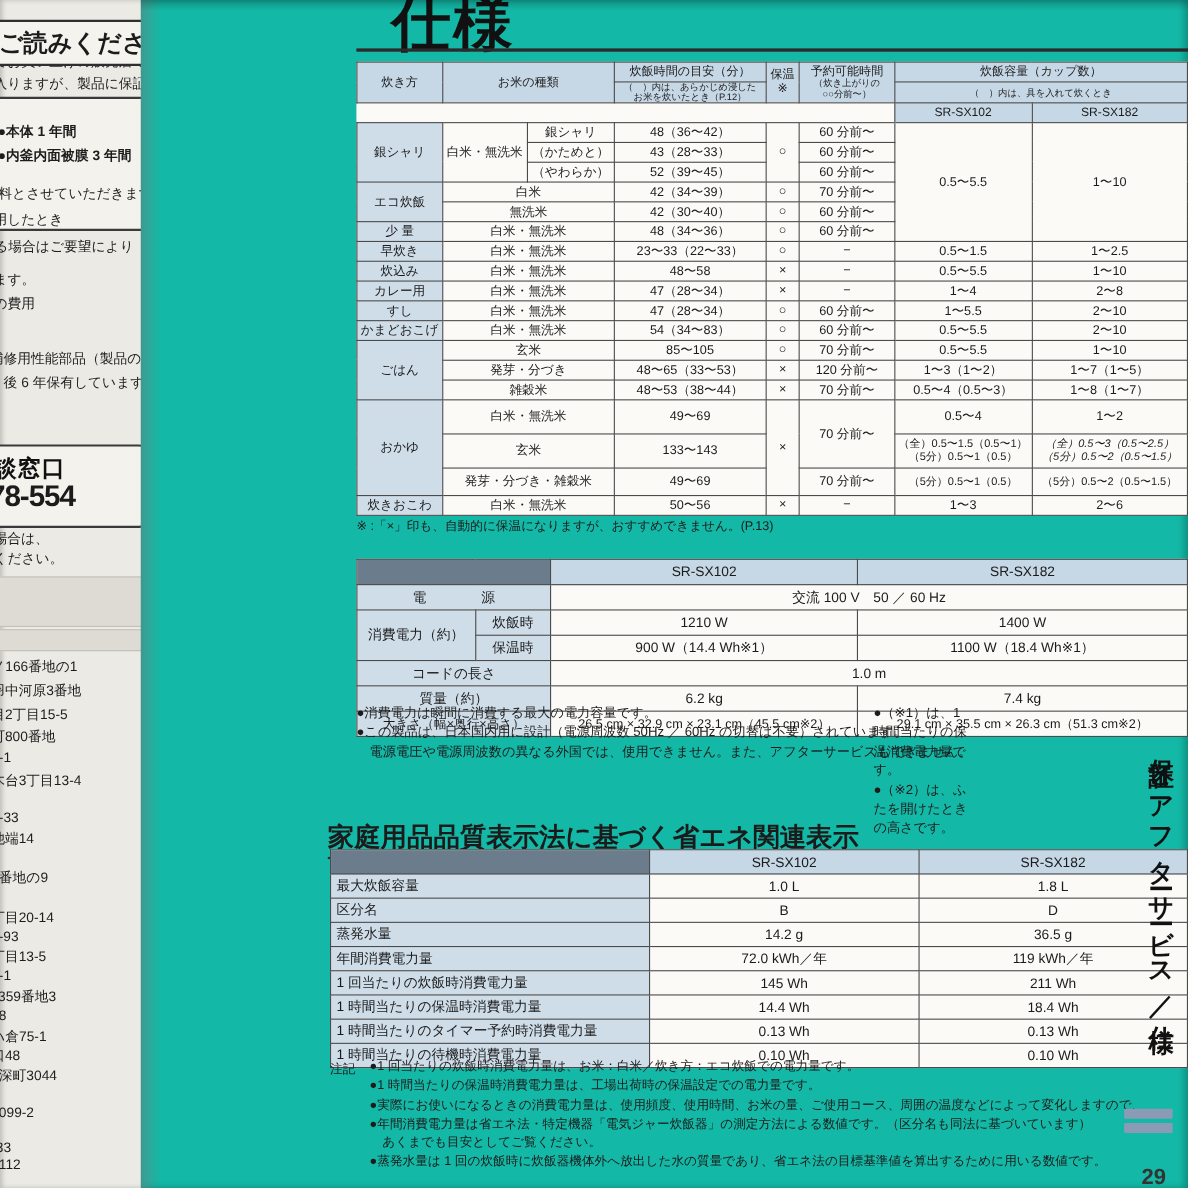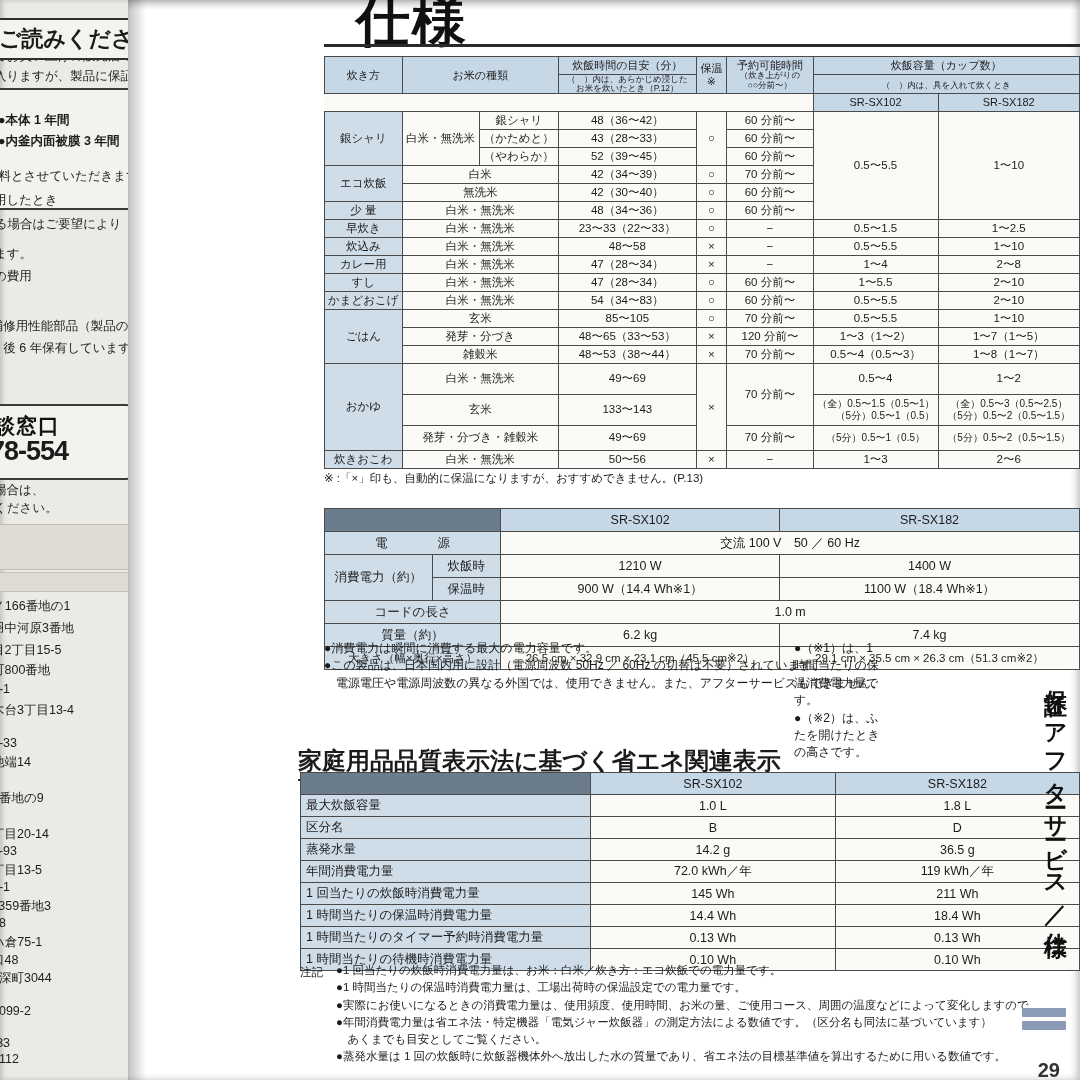--- a/index.html
+++ b/index.html
@@ -7,21 +7,21 @@
     width:1080px;height:1080px;overflow:hidden;
     background:#b9bfc2;
     font-family:"Liberation Sans","DejaVu Sans",sans-serif;
     color:#1b1b1b;
   }
   #page{position:relative;width:1080px;height:1080px;}
 
   
   .sheet{
     position:absolute;left:128px;top:0;width:952px;height:1080px;
-    background:#ffffff;
+    background:#14b8a6;
     box-shadow:-3px 0 7px rgba(0,0,0,.25) inset;
   }
   .sheet:after{
     content:"";position:absolute;left:0;top:0;width:18px;height:100%;
     background:linear-gradient(to right,rgba(120,120,120,.45),rgba(120,120,120,0));
   }
   
   .leftpage{
     position:absolute;left:0;top:0;width:150px;height:1080px;
     background:#eceae4;
@@ -351,23 +351,23 @@
           <td colspan="2" style="height:30px;">白米・無洗米</td>
           <td class="time">49〜69</td>
           <td rowspan="3">×</td>
           <td rowspan="2">70 分前〜</td>
           <td>0.5〜4</td>
           <td>1〜2</td>
         </tr>
         <tr>
           <td colspan="2" style="height:30px;">玄米</td>
           <td class="time">133〜143</td>
-          <td style="white-space:pre-line;line-height:1.15;font-size:10px;text-align:right;">（全）0.5〜1.5（0.5〜1）
+          <td style="white-space:pre-line;line-height:1.15;font-size:10px;">（全）0.5〜1.5（0.5〜1）
 （5分）0.5〜1（0.5）</td>
-          <td style="white-space:pre-line;line-height:1.15;font-size:10px;">（全）0.5〜3（0.5〜2.5）
+          <td style="white-space:pre-line;line-height:1.15;font-size:10px;font-style:italic;">（全）0.5〜3（0.5〜2.5）
 （5分）0.5〜2（0.5〜1.5）</td>
         </tr>
         <tr>
           <td colspan="2" style="height:24px;">発芽・分づき・雑穀米</td>
           <td class="time">49〜69</td>
           <td>70 分前〜</td>
           <td style="font-size:10px;">（5分）0.5〜1（0.5）</td>
           <td style="font-size:10px;">（5分）0.5〜2（0.5〜1.5）</td>
         </tr>
 

